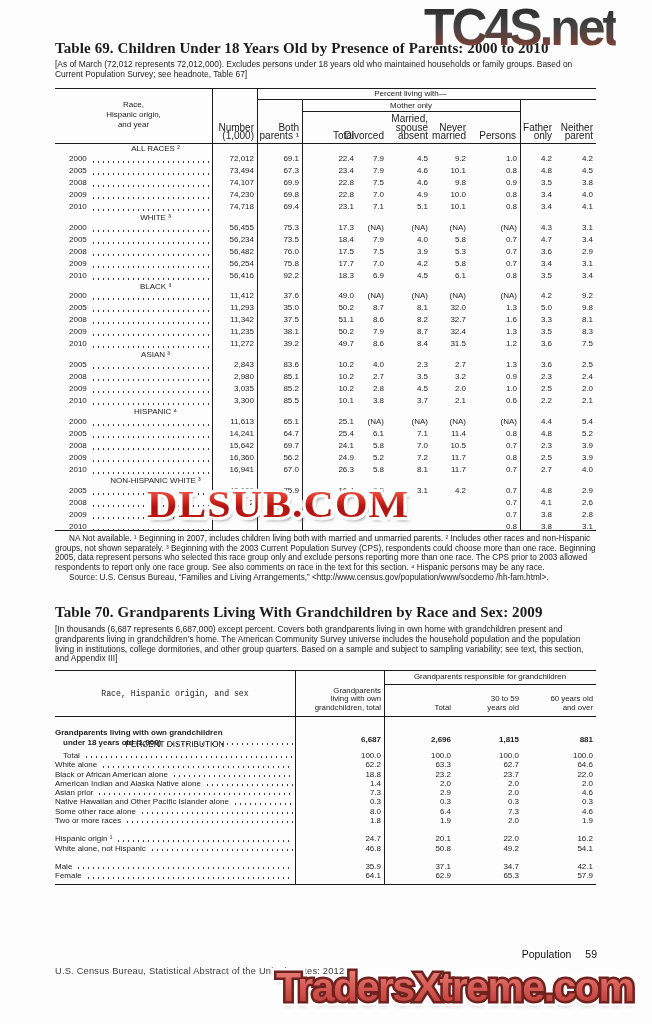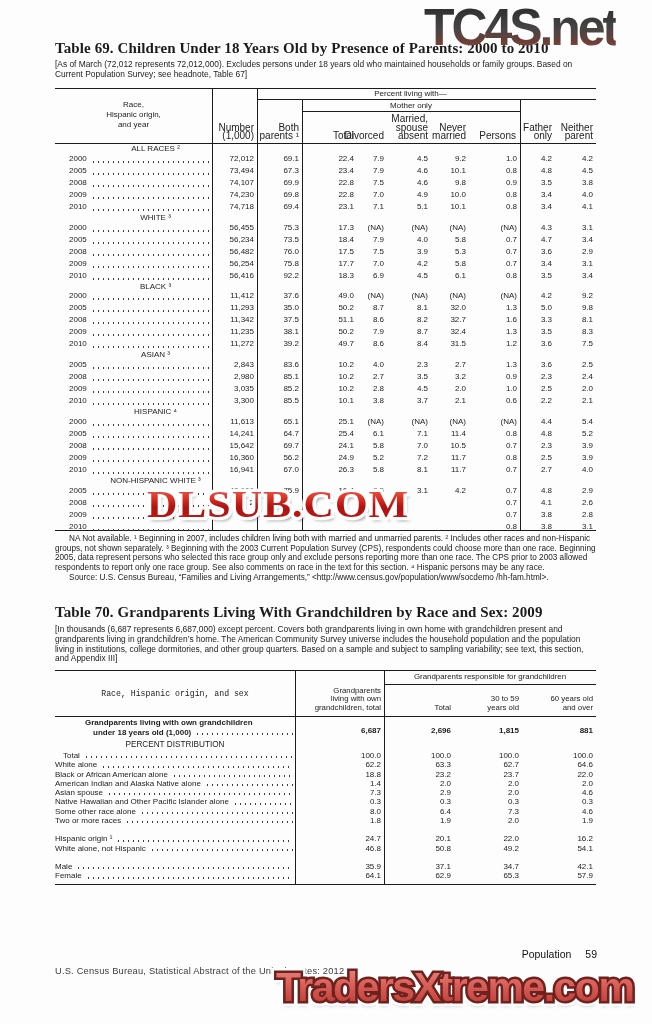--- a/index.html
+++ b/index.html
@@ -33,21 +33,21 @@
   
   #t70{position:absolute;top:670px;left:55px;width:541px;height:215px;font-size:8px;}
   #t70 .hlabel{position:absolute;white-space:pre-line;text-align:right;font-size:7.8px;line-height:8.8px;}
   #t70stub{position:absolute;left:0;top:0;width:240px;height:46px;display:flex;align-items:center;justify-content:center;font-size:8.2px;font-family:Liberation Mono, monospace;}
   #t70rows{position:absolute;top:46px;left:0;width:541px;}
   .row70{display:grid;grid-template-columns:240px 89px 70px 68px 74px;align-items:center;height:9.3px;line-height:9.3px;}
   .row70 .lab{display:flex;align-items:flex-end;overflow:hidden;}
   .row70.gap{margin-top:9px;}
   #t70boldrow{display:grid;grid-template-columns:240px 89px 70px 68px 74px;height:22px;font-weight:bold;}
   #t70boldrow .vals{display:flex;align-items:flex-end;justify-content:flex-end;padding:0 3px 3px 0;}
-  #t70boldlab{line-height:9.5px;padding-top:2px;margin-left:30px;}
+  #t70boldlab{line-height:9.5px;padding-top:12px;}
   #t70boldlab .l2{display:flex;align-items:flex-end;padding-left:8px;}
   #t70pct{height:13px;width:240px;display:flex;align-items:center;justify-content:center;font-size:8.2px;}
   
   #pagefoot{position:absolute;right:55px;top:948px;font-size:10.5px;color:#111;}
   #pagefoot .no{margin-left:14px;}
   #credit{position:absolute;left:55px;top:966px;font-size:9.3px;color:#3d3d3d;letter-spacing:.2px;}
   
   .wm{pointer-events:none;}
   #wm-tc4s{position:absolute;top:-2px;left:424px;font-weight:900;font-size:49px;letter-spacing:-3px;white-space:nowrap;
            font-family:"Liberation Sans",sans-serif;transform:scale(1.02,1.04);transform-origin:left top;
@@ -616,21 +616,21 @@
               <span>American Indian and Alaska Native alone</span>
               <span class="lead"></span>
             </div>
             <div class="num">1.4</div>
             <div class="num">2.0</div>
             <div class="num">2.0</div>
             <div class="num">2.0</div>
           </div>
           <div class="row70">
             <div class="lab">
-              <span>Asian spouse</span>
+              <span>Asian prior</span>
               <span class="lead"></span>
             </div>
             <div class="num">7.3</div>
             <div class="num">2.9</div>
             <div class="num">2.0</div>
             <div class="num">4.6</div>
           </div>
           <div class="row70">
             <div class="lab">
               <span>Native Hawaiian and Other Pacific Islander alone</span>

